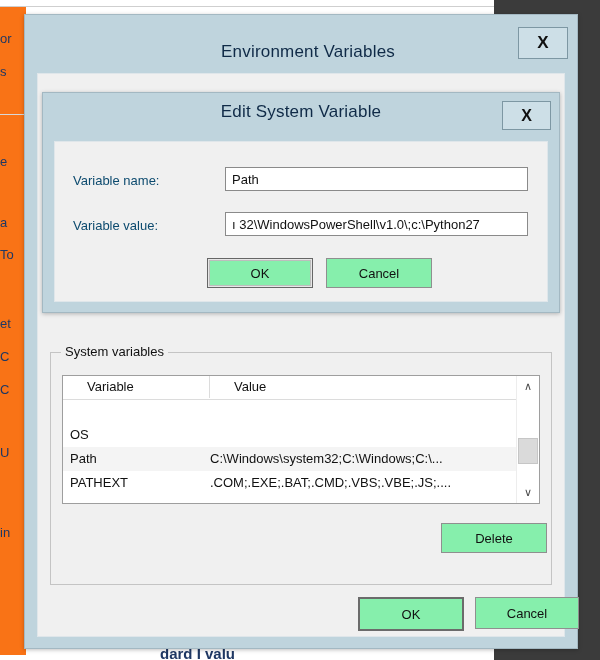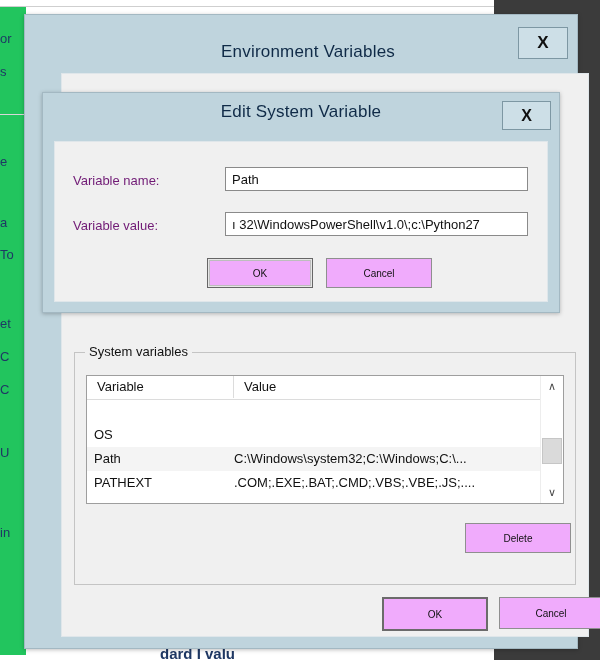--- a/index.html
+++ b/index.html
@@ -8,81 +8,81 @@
     background:#ffffff;
     font-family:"Liberation Sans","DejaVu Sans",sans-serif;
     font-size:13px;color:#1a1a1a;
     -webkit-font-smoothing:none;
   }
 
   
   #bg{position:absolute;left:0;top:0;width:600px;height:660px;background:#ffffff;}
   #bg .topbar{position:absolute;left:0;top:0;width:494px;height:6px;background:#ffffff;border-bottom:1px solid #cfcfcf;}
   #bg .darkpane{position:absolute;left:494px;top:0;width:106px;height:660px;background:#3b3b3b;}
-  #bg .bgcol{position:absolute;left:0;top:7px;width:26px;height:648px;background:#22c55e;overflow:hidden;}
+  #bg .bgcol{position:absolute;left:0;top:7px;width:26px;height:648px;background:#f97316;overflow:hidden;}
   #bg .bgline{position:absolute;left:0;width:40px;white-space:nowrap;
     font-family:"Liberation Sans","DejaVu Sans",sans-serif;font-size:13px;color:#1f3864;}
   #bg .hr{position:absolute;left:0;width:26px;height:1px;background:#d8d8d8;}
   #bg .bgbottom{position:absolute;left:160px;top:645px;width:340px;height:15px;overflow:hidden;
     font-family:"Liberation Sans","DejaVu Sans",sans-serif;font-size:15px;color:#1f3864;font-weight:bold;}
 
   
   .dialog{position:absolute;background:#bfd4dd;border:1px solid #a3b8c2;box-shadow:0 1px 4px rgba(0,0,0,.25);}
   .dlg-title{position:absolute;left:0;top:0;width:100%;text-align:center;
     color:#0f2a47;font-weight:normal;letter-spacing:.2px;}
   .dlg-close{position:absolute;background:#cddfe7;border:1px solid #7d97a3;
     display:flex;align-items:center;justify-content:center;
     font-weight:bold;color:#101010;cursor:pointer;}
   .dlg-body{position:absolute;background:#f0f0f0;border:1px solid #dfe6ea;}
 
   
   #env-dialog{left:24px;top:14px;width:552px;height:633px;}
   #env-dialog .dlg-title{top:27px;font-size:17px;padding-left:7px;}
   #env-dialog .dlg-close{right:9px;top:12px;width:48px;height:30px;font-size:17px;}
-  #env-dialog .dlg-body{left:12px;top:58px;width:526px;height:562px;margin-left:24px;}
+  #env-dialog .dlg-body{left:12px;top:58px;width:526px;height:562px;}
 
   .sub-label{position:absolute;font-size:13px;color:#111;}
 
   
   .groupbox{position:absolute;border:1px solid #c4c4c4;}
   .groupbox .gb-title{position:absolute;top:-9px;left:10px;background:#f0f0f0;padding:0 4px;font-size:13px;color:#111;}
 
   
   .listview{position:absolute;background:#ffffff;border:1px solid #9e9e9e;overflow:hidden;}
   .lv-head{position:absolute;left:0;top:0;height:23px;width:100%;background:#ffffff;border-bottom:1px solid #dcdcdc;}
   .lv-head .col{position:absolute;top:0;height:22px;line-height:22px;font-size:13px;color:#111;
-    border-right:1px solid #dcdcdc;padding-left:10px;box-sizing:border-box;}
+    border-right:1px solid #dcdcdc;padding-left:24px;box-sizing:border-box;}
   .lv-rows{position:absolute;left:0;top:23px;width:100%;}
   .lv-row{position:relative;height:24px;line-height:24px;font-size:13px;color:#111;white-space:nowrap;overflow:hidden;}
   .lv-row.sel{background:#f4f4f4;}
   .lv-row .c1{position:absolute;left:7px;top:0;}
   .lv-row .c2{position:absolute;left:147px;top:0;}
 
   
   .scrollbar{position:absolute;top:0;right:0;width:22px;height:100%;background:#ffffff;border-left:1px solid #ededed;}
   .sb-btn{position:absolute;left:0;width:22px;height:21px;background:#ffffff;
     display:flex;align-items:center;justify-content:center;color:#4a4a4a;font-size:11px;cursor:pointer;}
   .sb-btn.up{top:0;}
   .sb-btn.dn{bottom:0;}
   .sb-thumb{position:absolute;left:1px;width:20px;background:#dadada;border:1px solid #c6c6c6;box-sizing:border-box;cursor:pointer;}
 
   
-  .btn{position:absolute;background:#f0abfc;border:1px solid #8f8f8f;
-    font-size:10px;color:#111;text-align:center;cursor:pointer;
+  .btn{position:absolute;background:#86efac;border:1px solid #8f8f8f;
+    font-size:13px;color:#111;text-align:center;cursor:pointer;
     display:flex;align-items:center;justify-content:center;}
   .btn.focus{border:1px solid #666;box-shadow:inset 0 0 0 1px #e6e6e6, inset 0 0 0 2px #bdbdbd;}
   .btn.default{border:2px solid #6b6b6b;}
 
   
   #edit-dialog{left:42px;top:92px;width:516px;height:219px;}
   #edit-dialog .dlg-title{top:9px;font-size:17px;}
   #edit-dialog .dlg-close{right:8px;top:8px;width:47px;height:27px;font-size:16px;}
   #edit-dialog .dlg-body{left:11px;top:48px;width:492px;height:159px;}
 
-  .field-label{position:absolute;font-size:13px;color:#701a75;}
+  .field-label{position:absolute;font-size:13px;color:#0c4a6e;}
   .textbox{position:absolute;background:#ffffff;border:1px solid #8a8a8a;
     font-size:13px;color:#111;padding:0 6px;line-height:24px;height:24px;
     white-space:nowrap;overflow:hidden;box-sizing:border-box;}
 </style>
 </head>
 <body>
 
 <div id="bg">
   <div class="topbar"></div>
   <div class="darkpane"></div>

